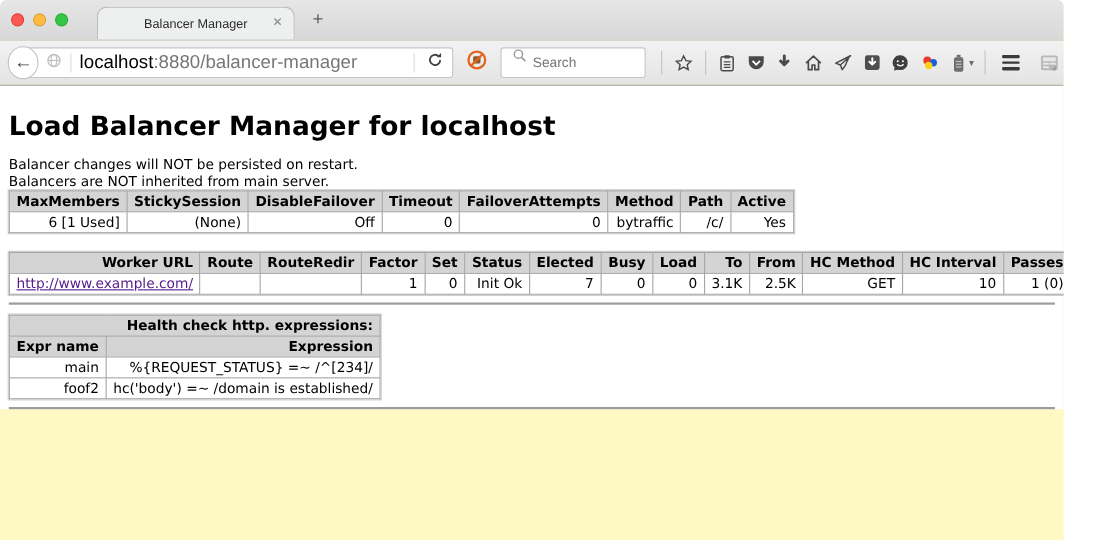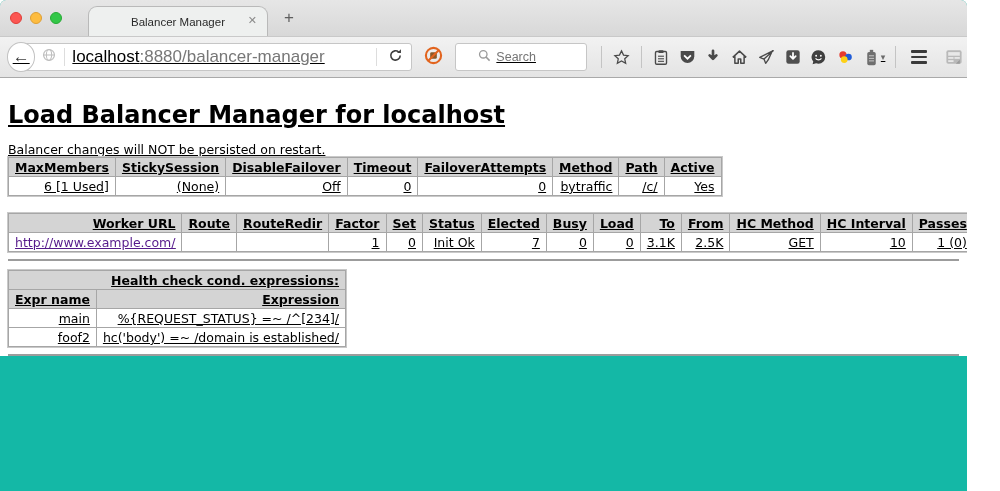--- a/index.html
+++ b/index.html
@@ -1,18 +1,18 @@
 <!DOCTYPE html>
 <html><head>
 <meta charset="utf-8">
 <style>
   * { margin:0; padding:0; box-sizing:border-box; }
   html,body { background:#fff; }
   .window { width:967px; height:491px; overflow:hidden; border-radius:6px 6px 0 0;
-            font-family:"Liberation Sans", sans-serif; background:#14b8a6; position:relative;text-decoration:underline; }
+            font-family:"Liberation Sans", sans-serif; background:#fef9c3; position:relative; }
 
   
   .titlebar { height:36px; background:linear-gradient(#e6e6e6,#d8d8d8); position:relative; }
   .traffic { position:absolute; left:10px; top:12px; display:flex; gap:8px; }
   .traffic span { width:12px; height:12px; border-radius:50%; display:inline-block; }
   .tl-close { background:#fc5753; border:1px solid #df3e38; }
   .tl-min   { background:#fdbc40; border:1px solid #de9f34; }
   .tl-zoom  { background:#33c748; border:1px solid #27aa35; }
   .tab { position:absolute; left:88px; top:6px; width:180px; height:30px; background:#eef0ef;
          border:1px solid #b9b9b9; border-bottom:none; border-radius:9px 9px 0 0;
@@ -28,21 +28,21 @@
              font-size:17px; font-weight:bold; color:#3c3c3c; }
   .urlbar { height:28px; background:#fff; border:1px solid #c6c6c6; border-radius:3px;
             margin-left:-14px; width:414px; display:flex; align-items:center; padding-left:20px; }
   .urlbar .globe { margin-right:6px; opacity:.75; }
   .url-sep { width:1px; height:18px; background:#ddd; margin:0 7px 0 2px; }
   .url-text { font-size:17px; color:#000; white-space:nowrap; flex:1; }
   .url-text .rest { color:#777; }
   .reload { margin:0 8px 0 4px; }
   .badge-blocked { margin-left:12px; }
   .searchbar { height:28px; width:132px; background:#fff; border:1px solid #c6c6c6; border-radius:3px;
-               margin-left:12px; display:flex; align-items:center; padding:0 22px; }
+               margin-left:12px; display:flex; padding:0 10px; }
   .searchbar input { border:none; outline:none; width:96px; font-size:12.5px; color:#333;
                      font-family:"Liberation Sans", sans-serif; background:transparent; }
   .tb-sep { width:1px; height:22px; background:#c4c4c4; margin:0 6px; }
   .tb-ic { width:28px; height:28px; display:flex; align-items:center; justify-content:center; }
   .caret { font-size:9px; color:#6b6b6b; margin-left:-4px; }
   .hamburger { display:flex; flex-direction:column; gap:3px; }
   .hamburger i { display:block; width:16px; height:2.5px; background:#3a3a3a; border-radius:1px; }
 
   
   .content { background:#fff; padding:0 8px; font-family:"DejaVu Sans", sans-serif; color:#000; }
@@ -202,20 +202,21 @@
           <path d="M12 16.5l4.5-4.5v4.5z" fill="#9a9a9a"></path>
         </svg>
     </div>
   </div>
 
   <div class="content">
     <h1 class="pgtitle">Load Balancer Manager for localhost</h1>
 
     <div class="info">
       <div>Balancer changes will NOT be persisted on restart.</div>
+      <div>Balancers are NOT inherited from main server.</div>
     </div>
 
 
     <table class="data">
       <tbody>
           <tr>
         <th style="width:95px">MaxMembers</th>
         <th style="width:100px">StickySession</th>
         <th style="width:108px">DisableFailover</th>
         <th style="width:62px">Timeout</th>
@@ -276,21 +277,21 @@
 
       </tr>
     </tbody>
       </table>
 
     <hr class="rule">
 
     <table class="data health">
       <tbody>
           <tr>
-        <th colspan="2">Health check cond. expressions:</th>
+        <th colspan="2">Health check http. expressions:</th>
       </tr>
       <tr>
         <th style="width:78px">Expr name</th>
         <th style="width:232px">Expression</th>
       </tr>
       <tr>
         <td>main</td>
         <td class="left">%{REQUEST_STATUS} =~ /^[234]/</td>
       </tr>
       <tr>

